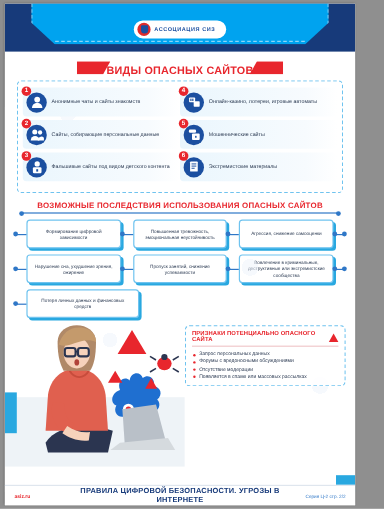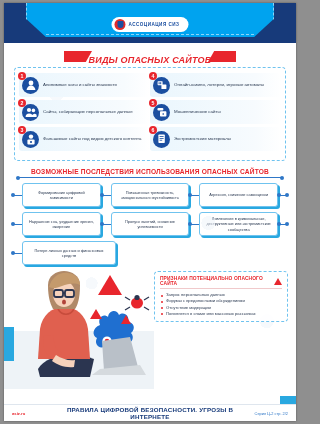--- a/index.html
+++ b/index.html
@@ -56,21 +56,21 @@
       radial-gradient(circle at 70% 46%,#eef4fb 0 7px,transparent 7px),
       radial-gradient(circle at 30% 62%,#eef4fb 0 6px,transparent 6px),
       radial-gradient(circle at 90% 72%,#eef4fb 0 7px,transparent 7px);
   }
   
   .sec1-title{
     position:relative;text-align:center;margin-top:6px;height:16px;
   }
   .sec1-title .txt{
     font-size:9px;font-weight:bold;color:#e8262d;letter-spacing:.2px;
-    position:relative;z-index:3;line-height:16px;font-style:italic;
+    position:relative;z-index:3;line-height:16px;
   }
   .ribbon{
     position:absolute;top:2px;width:28px;height:11px;background:#e8262d;z-index:1;
   }
   .ribbon.l{left:60px;clip-path:polygon(0 0,100% 0,78% 100%,0 100%);}
   .ribbon.r{right:60px;clip-path:polygon(22% 0,100% 0,100% 100%,0 100%);}
   
   .sec1{
     position:relative;margin:2px 10px 0;border:1px dashed #6fc3ef;
     border-radius:4px;padding:5px 4px 6px;

